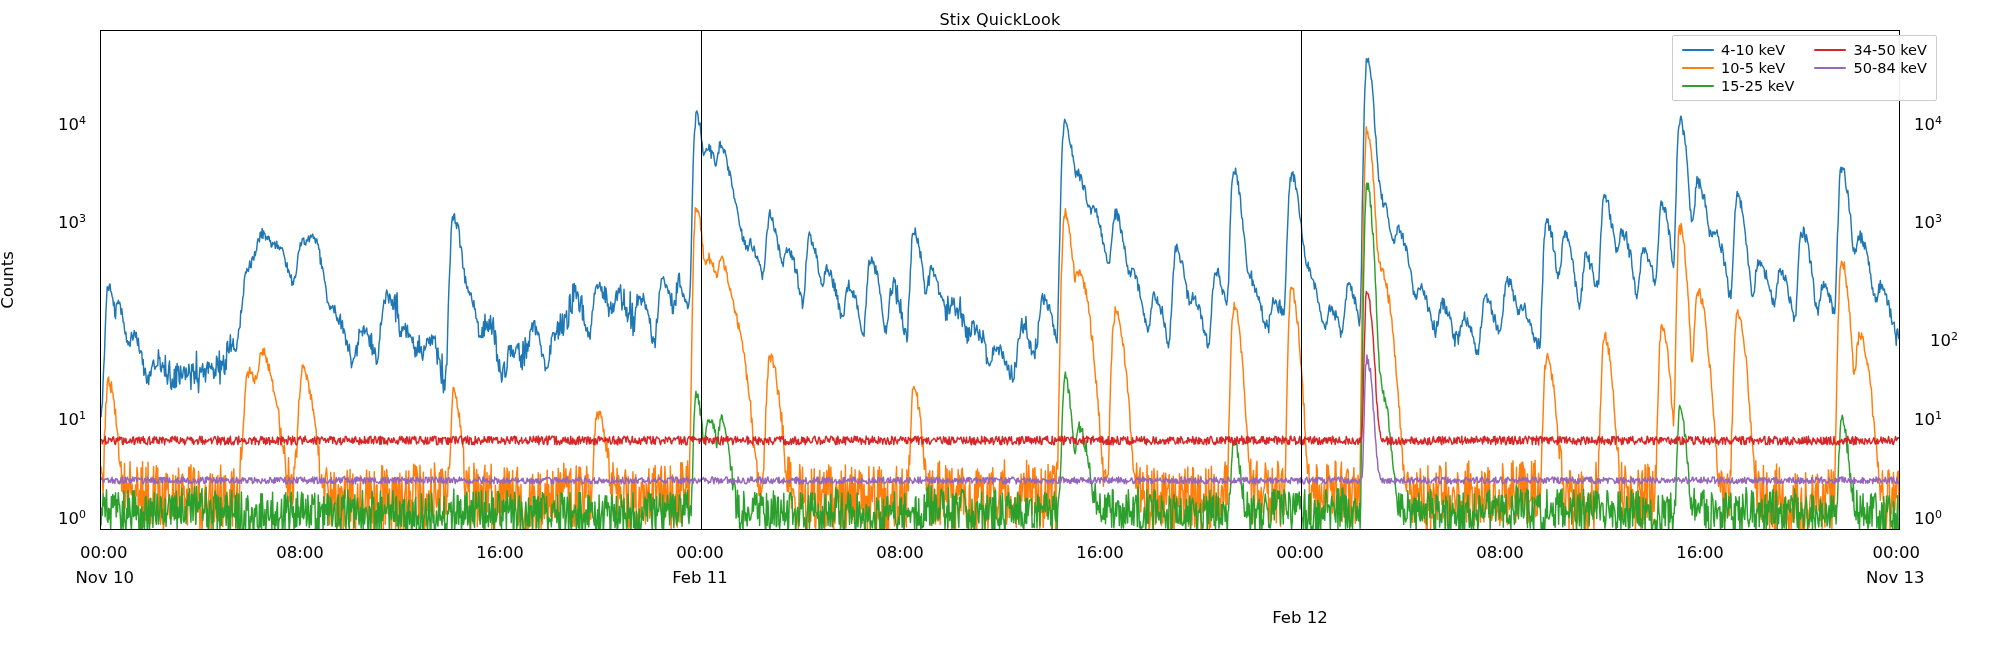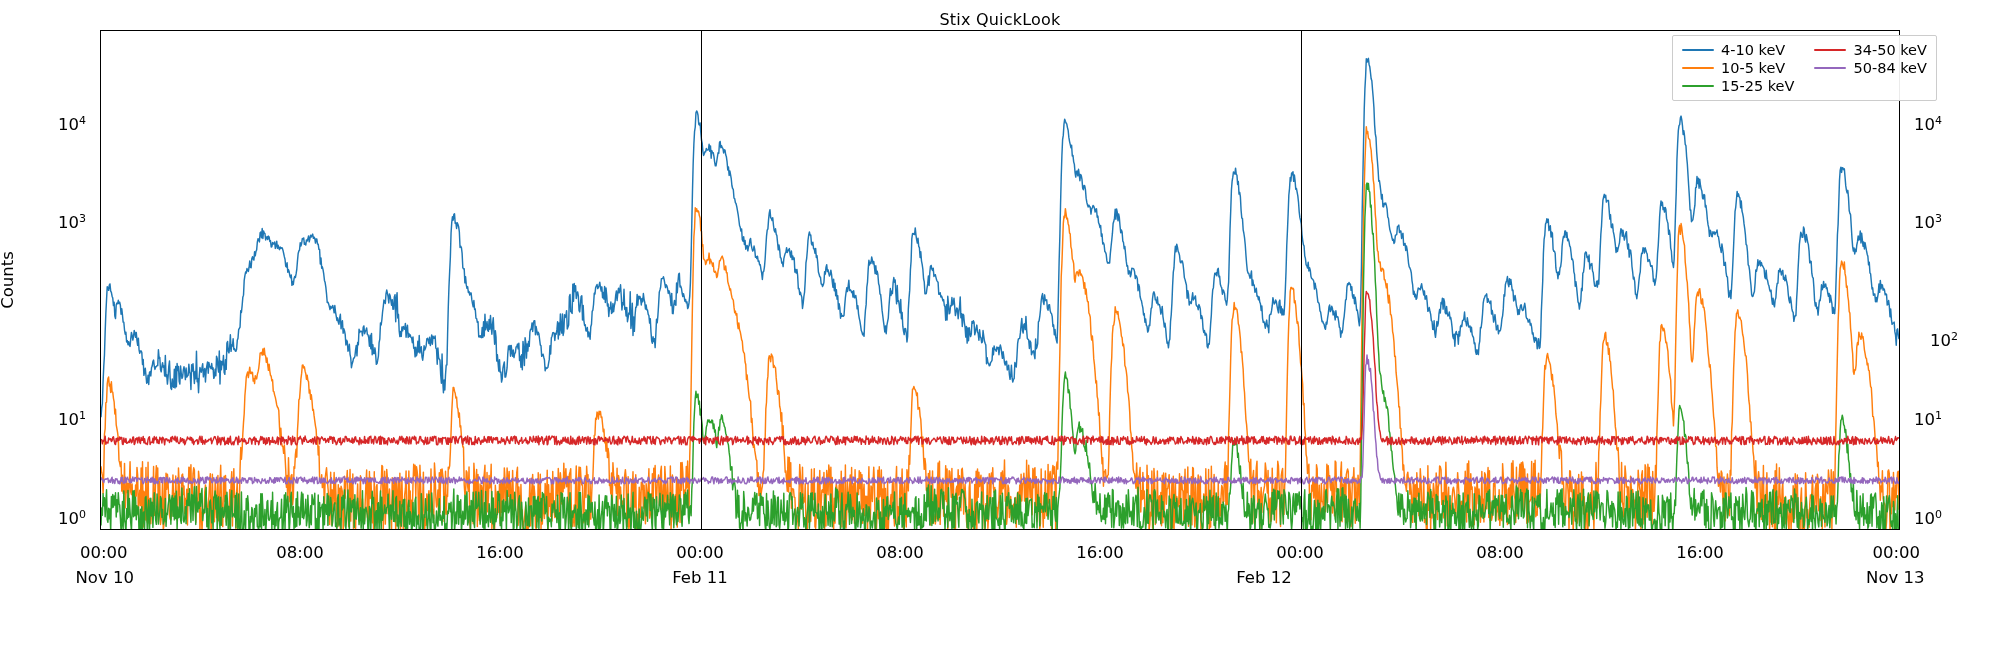--- a/index.html
+++ b/index.html
@@ -261,21 +261,21 @@
   <div id="xlabels">
       <div class="xlab" style="left: 100px; transform: translateX(-42%);">00:00</div>
       <div class="xlab2" style="left: 100px; transform: translateX(-42%);">Nov 10</div>
       <div class="xlab" style="left: 300px;">08:00</div>
       <div class="xlab" style="left: 500px;">16:00</div>
       <div class="xlab" style="left: 699.999px;">00:00</div>
       <div class="xlab2" style="left: 699.999px;">Feb 11</div>
       <div class="xlab" style="left: 899.999px;">08:00</div>
       <div class="xlab" style="left: 1100px;">16:00</div>
       <div class="xlab" style="left: 1300px;">00:00</div>
-      <div class="xlab2" style="left: 1264px;">Feb 12</div>
+      <div class="xlab2" style="left: 1300px; margin-top: 40px;">Feb 12</div>
       <div class="xlab" style="left: 1500px;">08:00</div>
       <div class="xlab" style="left: 1700px;">16:00</div>
       <div class="xlab" style="left: 1900px; transform: translateX(-58%);">00:00</div>
       <div class="xlab2" style="left: 1900px; transform: translateX(-58%);">Nov 13</div>
     </div>
 
   <div id="ytitle">Counts</div>
 
   <div id="legend">
       <div class="leg-item">

